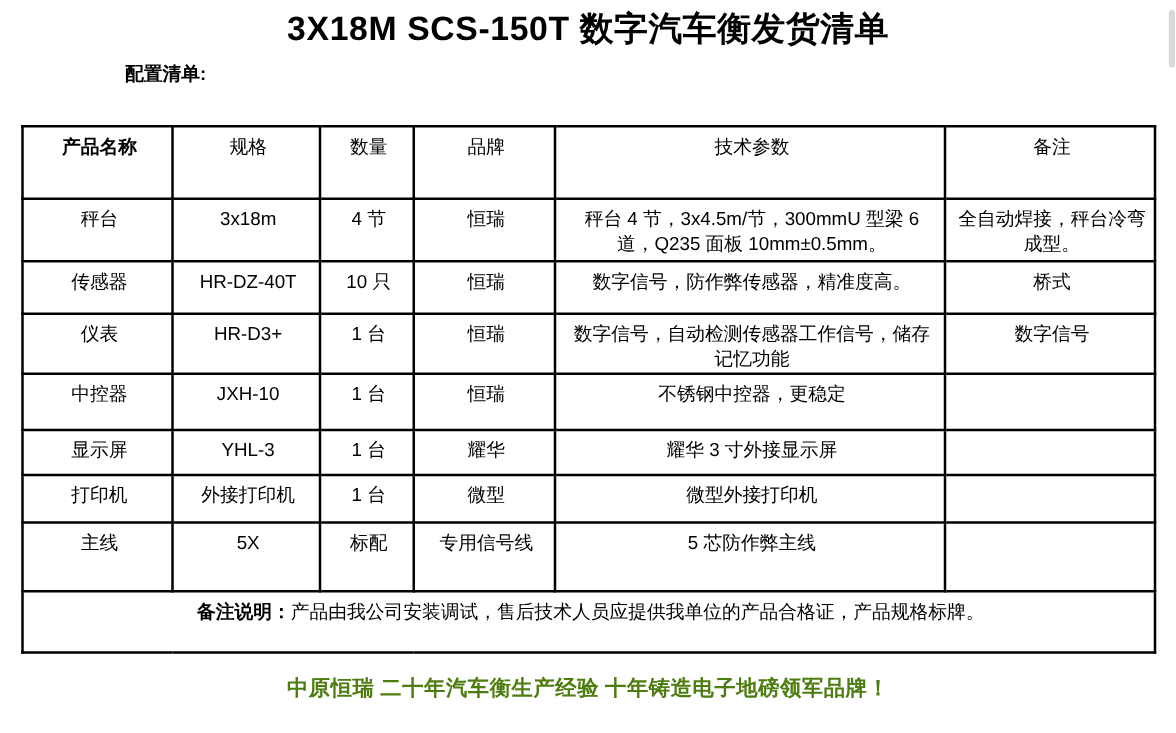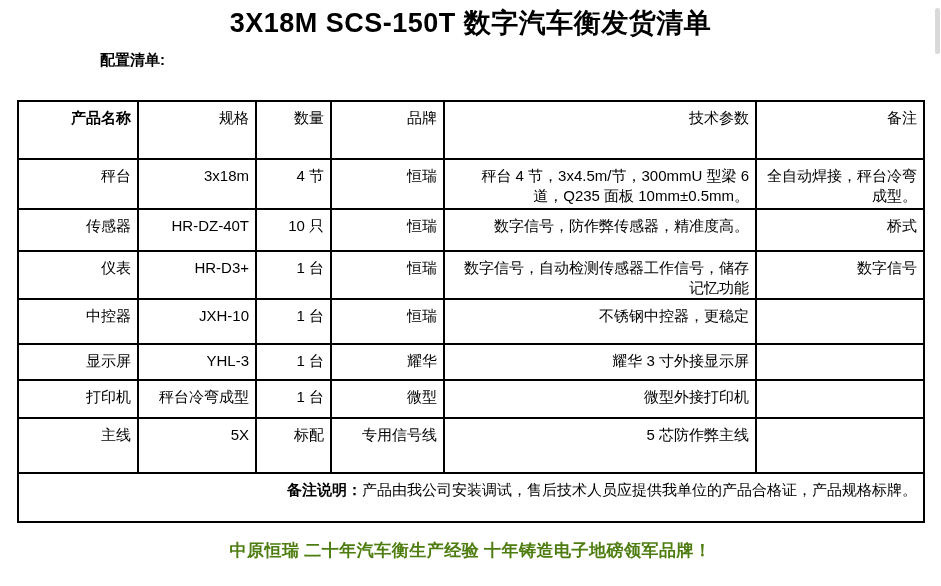--- a/index.html
+++ b/index.html
@@ -29,21 +29,21 @@
   }
   table.config-table {
     border-collapse: collapse;
     table-layout: fixed;
     width: 906px;
     margin: 30px 0 0 17px;
   }
   .config-table td, .config-table th {
     border: 2px solid #000;
     vertical-align: top;
-    text-align: right;
+    text-align: center;
     font-size: 15px;
     font-weight: normal;
     color: #000;
     padding: 6px 6px 0 9px;
     line-height: 20px;
     overflow: hidden;
   }
   .config-table th.first-header { font-weight: bold; }
   .rh58 { height: 58px; } .rh50 { height: 50px; } .rh42 { height: 42px; }
   .rh51 { height: 35px; } .rh31 { height: 45px; } .rh36 { height: 36px; }
@@ -126,21 +126,21 @@
   <tr class="rh36">
     <td>显示屏</td>
     <td>YHL-3</td>
     <td>1 台</td>
     <td>耀华</td>
     <td>耀华 3 寸外接显示屏</td>
     <td></td>
   </tr>
   <tr class="rh38">
     <td>打印机</td>
-    <td>秤台冷弯成型</td>
+    <td>外接打印机</td>
     <td>1 台</td>
     <td>微型</td>
     <td>微型外接打印机</td>
     <td></td>
   </tr>
   <tr class="rh55">
     <td>主线</td>
     <td>5X</td>
     <td>标配</td>
     <td>专用信号线</td>

